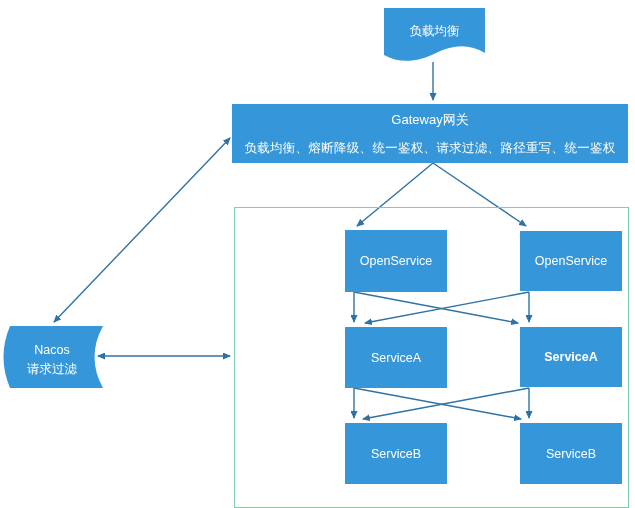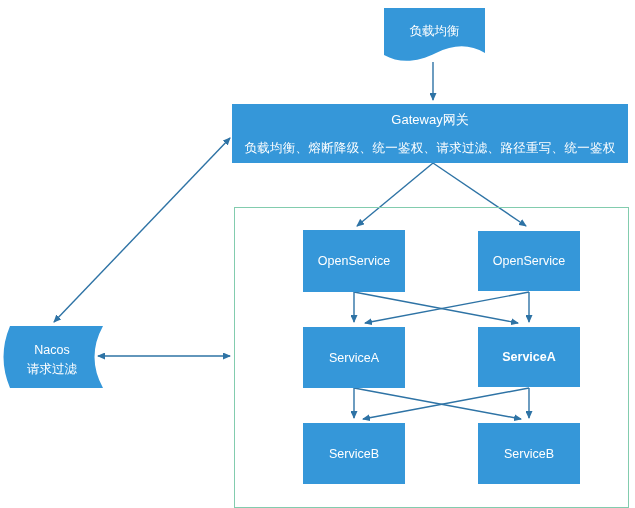--- a/index.html
+++ b/index.html
@@ -29,21 +29,21 @@
     flex-direction: column; gap: 11px;
   }
   .gw-title { font-size: 13px; }
   .gw-sub { font-size: 12.5px; letter-spacing: 0.3px; }
   .cluster-frame {
     position: absolute;
     left: 234px; top: 207px; width: 393px; height: 299px;
     border: 1px solid var(--frame);
     background: transparent;
   }
-  .svc { width: 102px; }
+  .svc { width: 102px; margin-left: 42px; }
   .open-l { left: 303px; top: 230px; height: 62px; }
   .open-r { left: 478px; top: 231px; height: 60px; }
   .sva-l  { left: 303px; top: 327px; height: 61px; }
   .sva-r  { left: 478px; top: 327px; height: 60px; }
   .svb-l  { left: 303px; top: 423px; height: 61px; }
   .svb-r  { left: 478px; top: 423px; height: 61px; }
   .shape-wrap { position: absolute; }
   .shape-wrap svg { display: block; }
   .shape-label {
     position: absolute; left: 0; top: 0; width: 100%;

